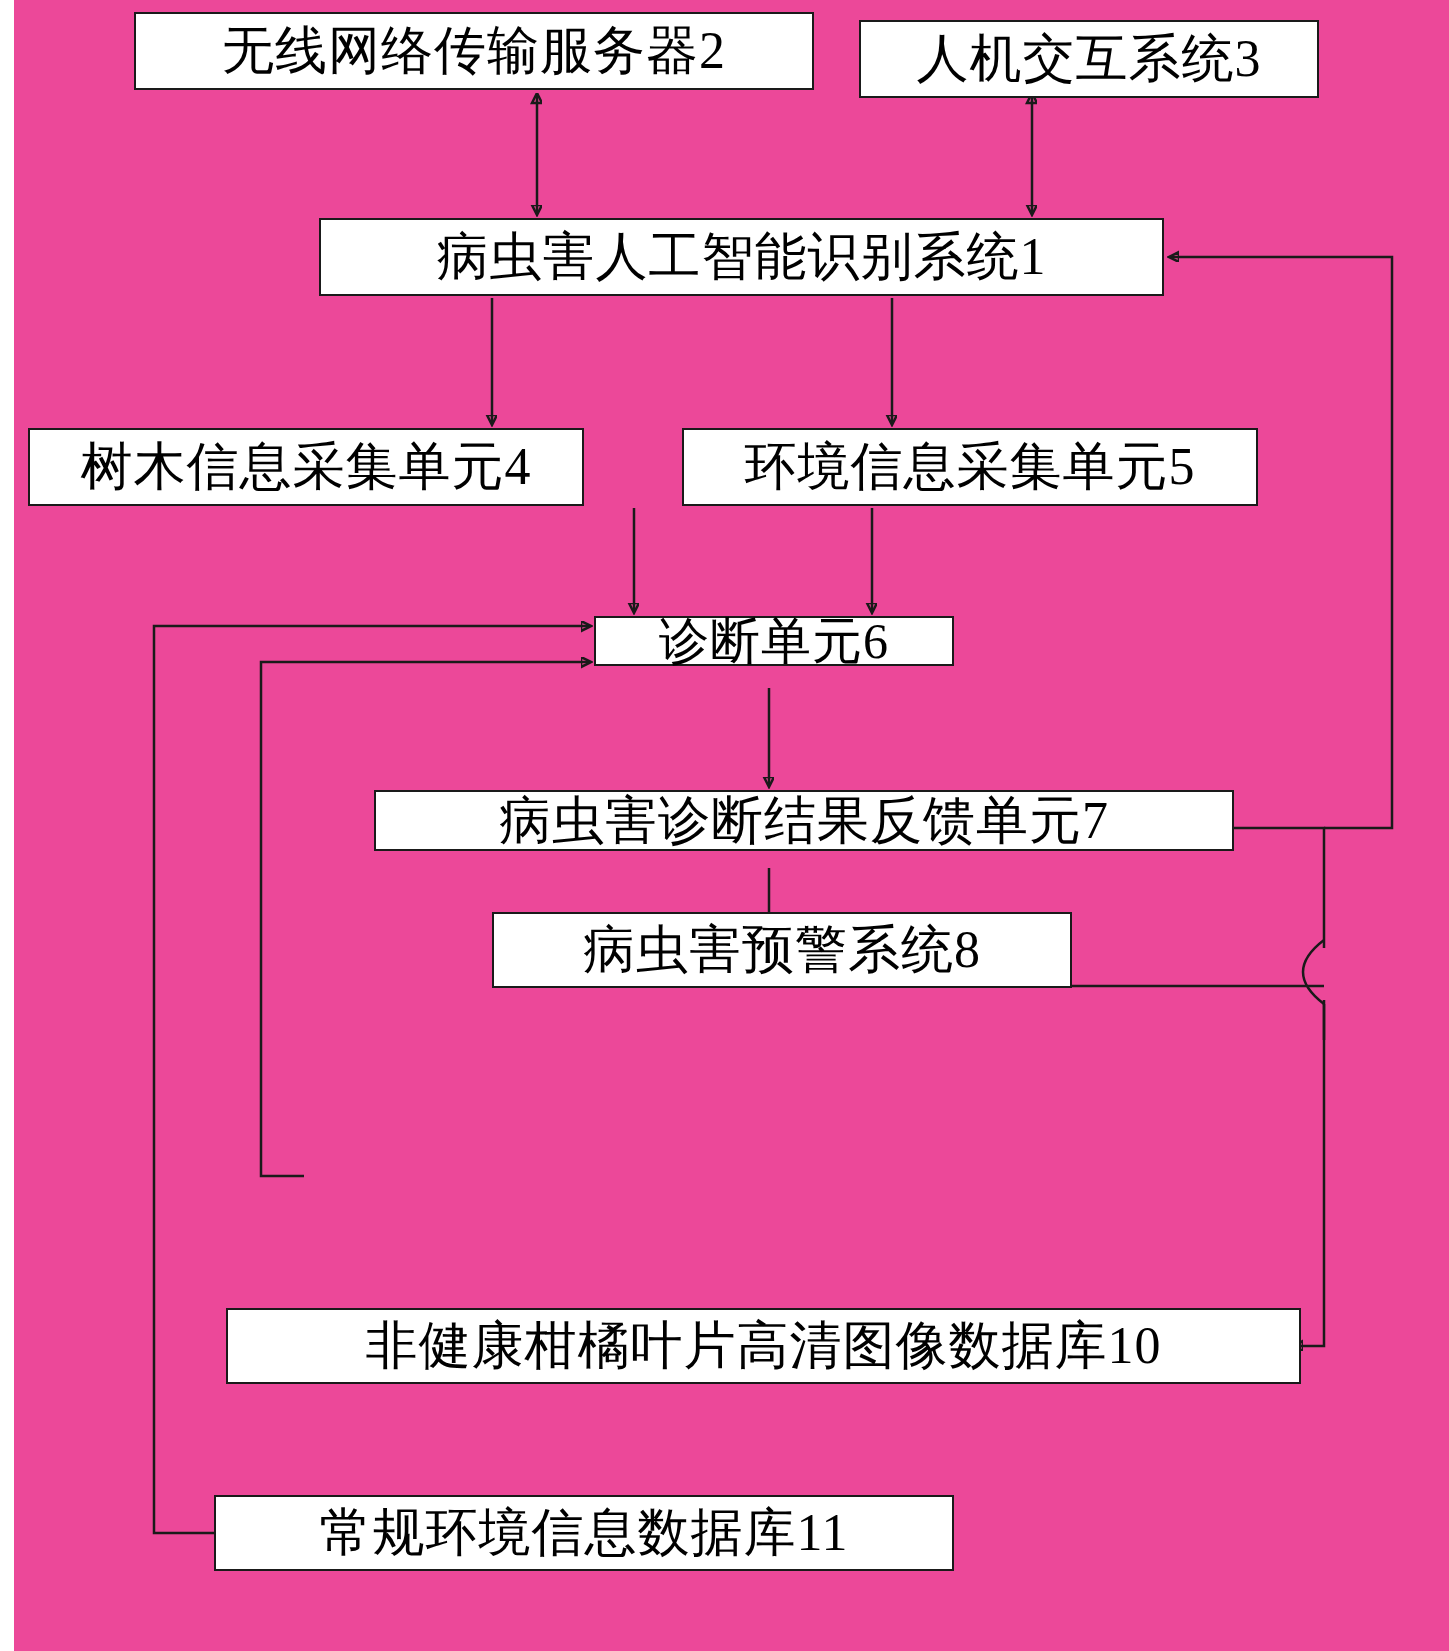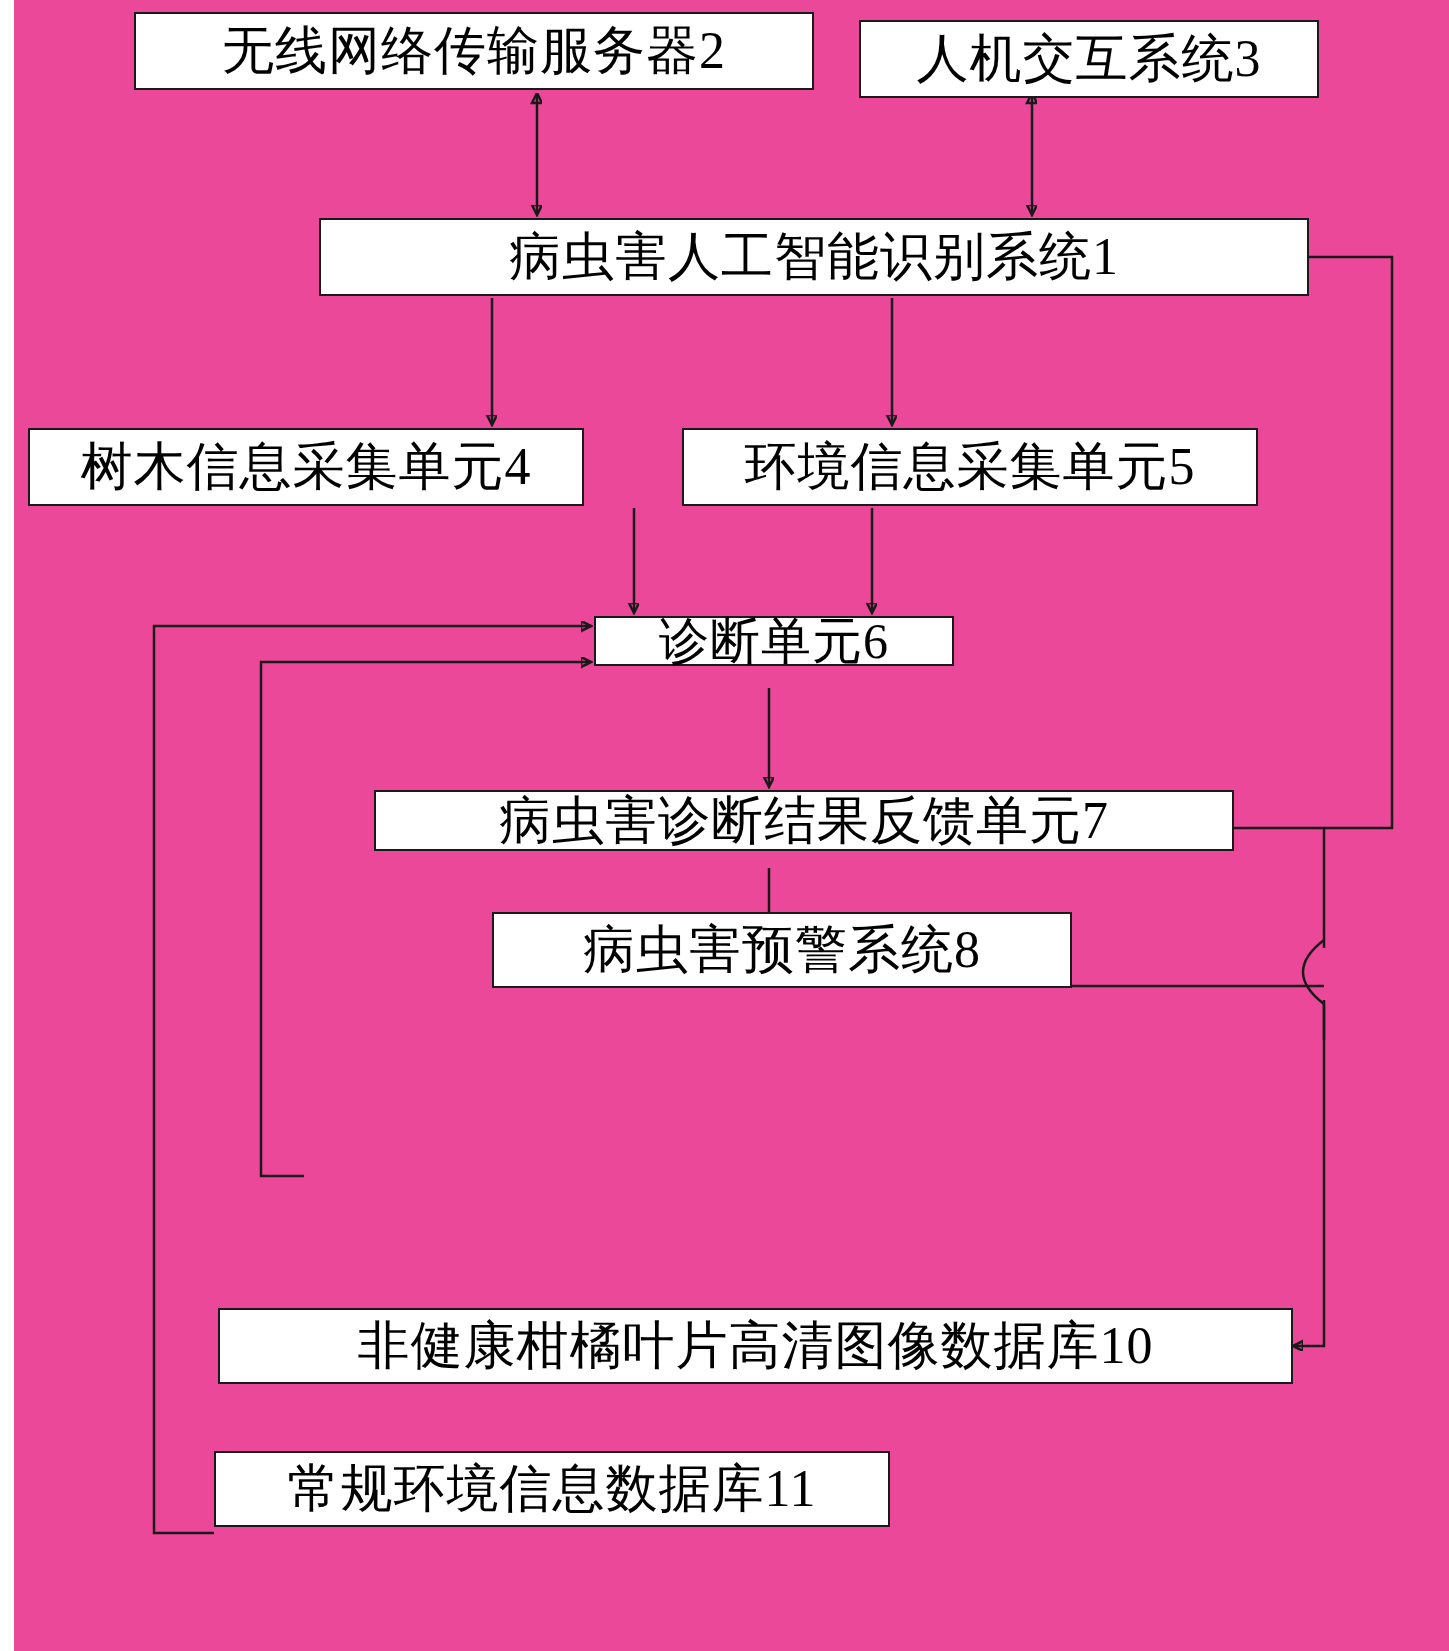--- a/index.html
+++ b/index.html
@@ -90,21 +90,21 @@
   </svg>
 
   <div class="node" style="left:120px; top:12px; width:680px; height:78px; font-size:52px;">
     <span>无线网络传输服务器2</span>
   </div>
 
   <div class="node" style="left:845px; top:20px; width:460px; height:78px; font-size:52px;">
     <span>人机交互系统3</span>
   </div>
 
-  <div class="node" style="left:305px; top:218px; width:990px; height:78px; font-size:52px;">
+  <div class="node" style="left:305px; top:218px; width:845px; height:78px; font-size:52px;">
     <span>病虫害人工智能识别系统1</span>
   </div>
 
   <div class="node" style="left:14px; top:428px; width:556px; height:78px; font-size:52px;">
     <span>树木信息采集单元4</span>
   </div>
 
   <div class="node" style="left:668px; top:428px; width:576px; height:78px; font-size:52px;">
     <span>环境信息采集单元5</span>
   </div>
@@ -115,21 +115,21 @@
 
   <div class="node" style="left:360px; top:790px; width:860px; height:61px; font-size:52px;">
     <span>病虫害诊断结果反馈单元7</span>
   </div>
 
   <div class="node" style="left:478px; top:912px; width:580px; height:76px; font-size:52px;">
     <span>病虫害预警系统8</span>
   </div>
 
 
-  <div class="node" style="left:204px; top:1308px; width:1075px; height:76px; font-size:52px;">
+  <div class="node" style="left:212px; top:1308px; width:1075px; height:76px; font-size:52px;">
     <span>非健康柑橘叶片高清图像数据库10</span>
   </div>
 
-  <div class="node" style="left:200px; top:1451px; width:676px; height:76px; font-size:52px;">
+  <div class="node" style="left:200px; top:1495px; width:740px; height:76px; font-size:52px;">
     <span>常规环境信息数据库11</span>
   </div>
 
 </div>
 
 </body></html>

